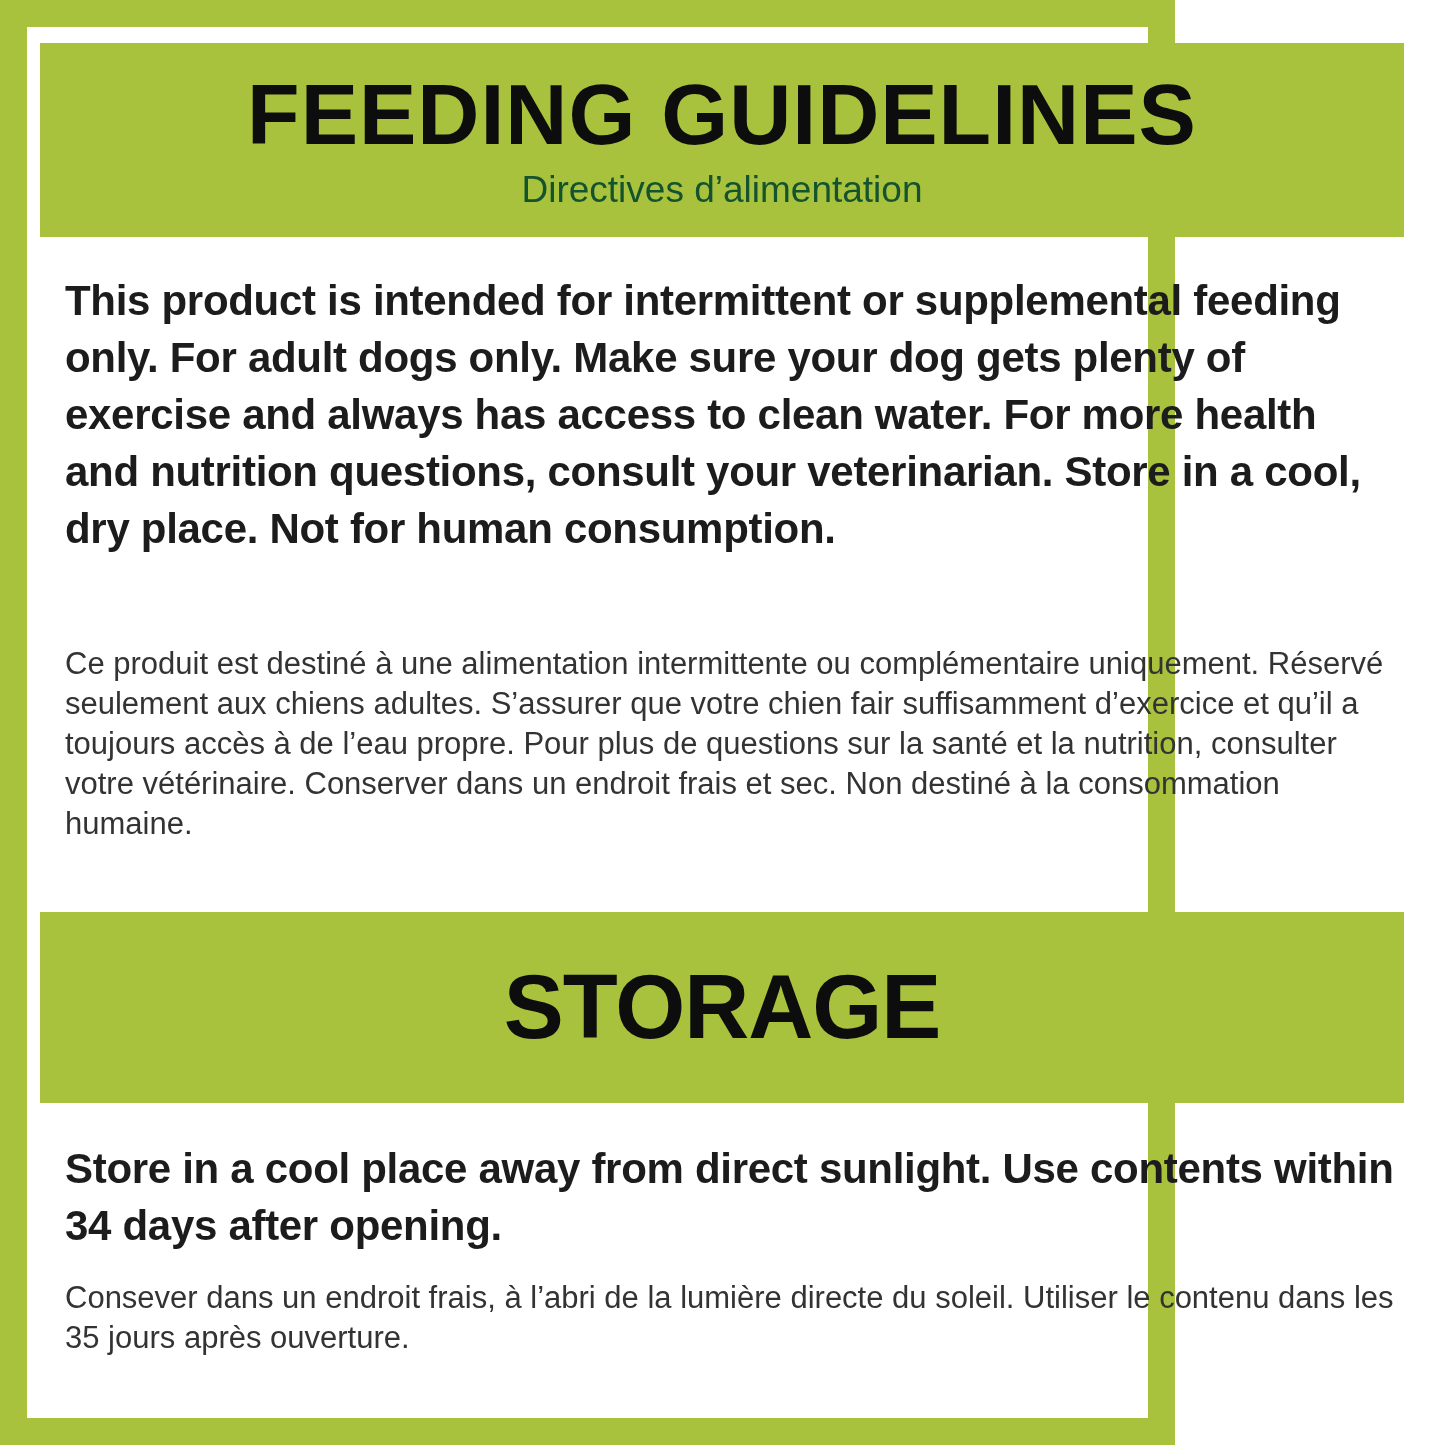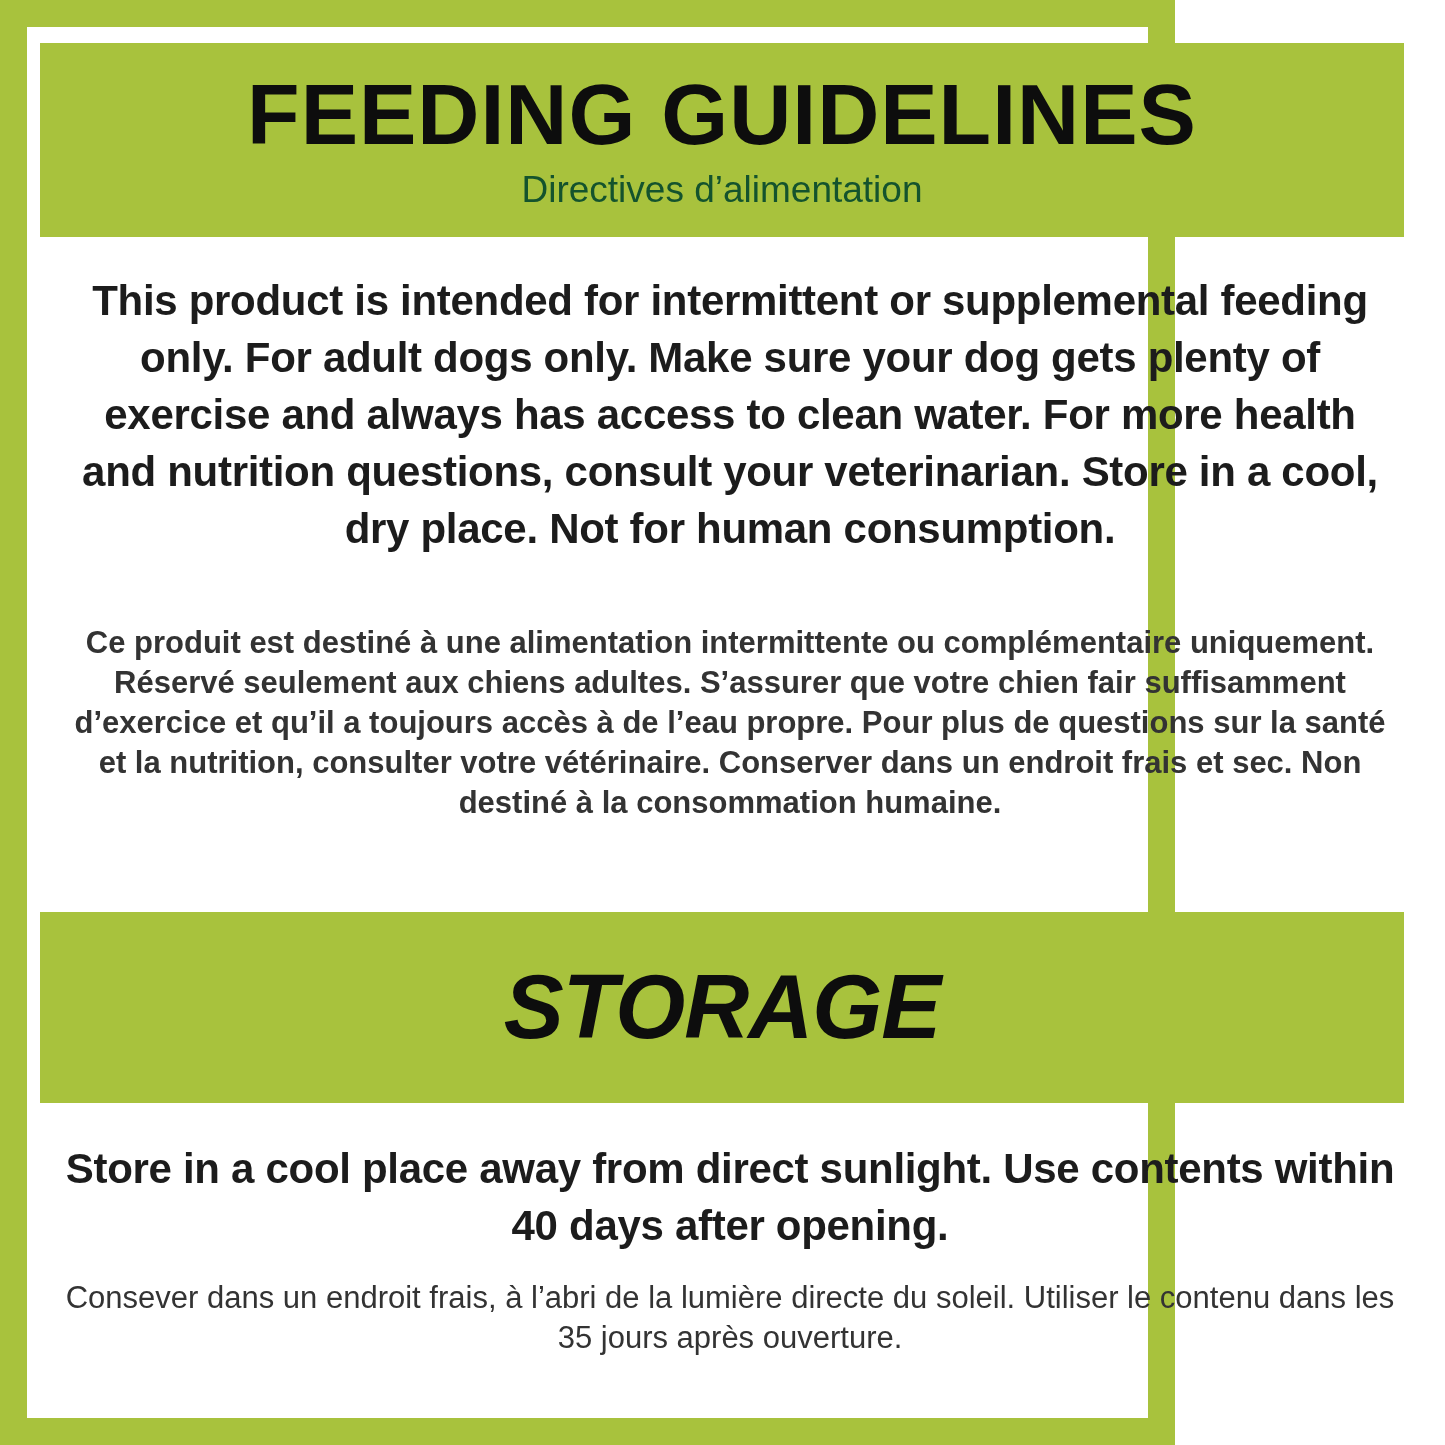--- a/index.html
+++ b/index.html
@@ -21,57 +21,57 @@
     background:var(--paper);
     border:27px solid var(--accent);
   }
   .banner{
     position:absolute;left:13px;width:1364px;
     background:var(--accent);
     display:flex;flex-direction:column;align-items:center;justify-content:center;
     text-align:center;color:var(--text-dark);
   }
   .banner-feeding{top:16px;height:194px;}
-  .banner-storage{top:885px;height:191px;font-style:italic;}
+  .banner-storage{top:885px;height:191px;}
   .banner-title{
     font-weight:bold;
     font-size:86px;
     line-height:1.05;
     letter-spacing:1px;
     color:#0d0d0d;
   }
   .banner-title-storage{
     font-size:90px;
     letter-spacing:-1px;
   }
   .banner-subtitle{
     font-weight:normal;
     font-size:37px;
     margin-top:10px;
     color:#14532d;
   }
   .para{
     position:absolute;left:38px;width:1330px;
-    text-align:center;
+    text-align:left;
   }
   .para-en{
     font-weight:bold;
     font-size:42px;
     line-height:57px;
     letter-spacing:-0.3px;
     color:var(--text-body);
   }
   .para-fr{
     font-weight:normal;
     font-size:31px;
     line-height:40px;
     color:var(--text-fr);
   }
   .para-en-feeding{top:245px;}
-  .para-fr-feeding{top:596px;font-weight:bold;}
+  .para-fr-feeding{top:617px;}
   .para-en-storage{top:1113px;}
   .para-fr-storage{top:1251px;}
 </style>
 </head>
 <body>
 
 <div class="label-canvas">
 
   <section class="banner banner-feeding">
     <h1 class="banner-title">FEEDING GUIDELINES</h1>
@@ -79,17 +79,17 @@
   </section>
 
   <p class="para para-en para-en-feeding">This product is intended for intermittent or supplemental feeding only. For adult dogs only. Make sure your dog gets plenty of exercise and always has access to clean water. For more health and nutrition questions, consult your veterinarian. Store in a cool, dry place. Not for human consumption.</p>
 
   <p class="para para-fr para-fr-feeding">Ce produit est destiné à une alimentation intermittente ou complémentaire uniquement. Réservé seulement aux chiens adultes. S’assurer que votre chien fair suffisamment d’exercice et qu’il a toujours accès à de l’eau propre. Pour plus de questions sur la santé et la nutrition, consulter votre vétérinaire. Conserver dans un endroit frais et sec. Non destiné à la consommation humaine.</p>
 
   <section class="banner banner-storage">
     <h2 class="banner-title banner-title-storage">STORAGE</h2>
   </section>
 
-  <p class="para para-en para-en-storage">Store in a cool place away from direct sunlight. Use contents within 40 days after opening.</p>
+  <p class="para para-en para-en-storage">Store in a cool place away from direct sunlight. Use contents within 34 days after opening.</p>
 
   <p class="para para-fr para-fr-storage">Consever dans un endroit frais, à l’abri de la lumière directe du soleil. Utiliser le contenu dans les 35 jours après ouverture.</p>
 
 </div>
 
 </body></html>

